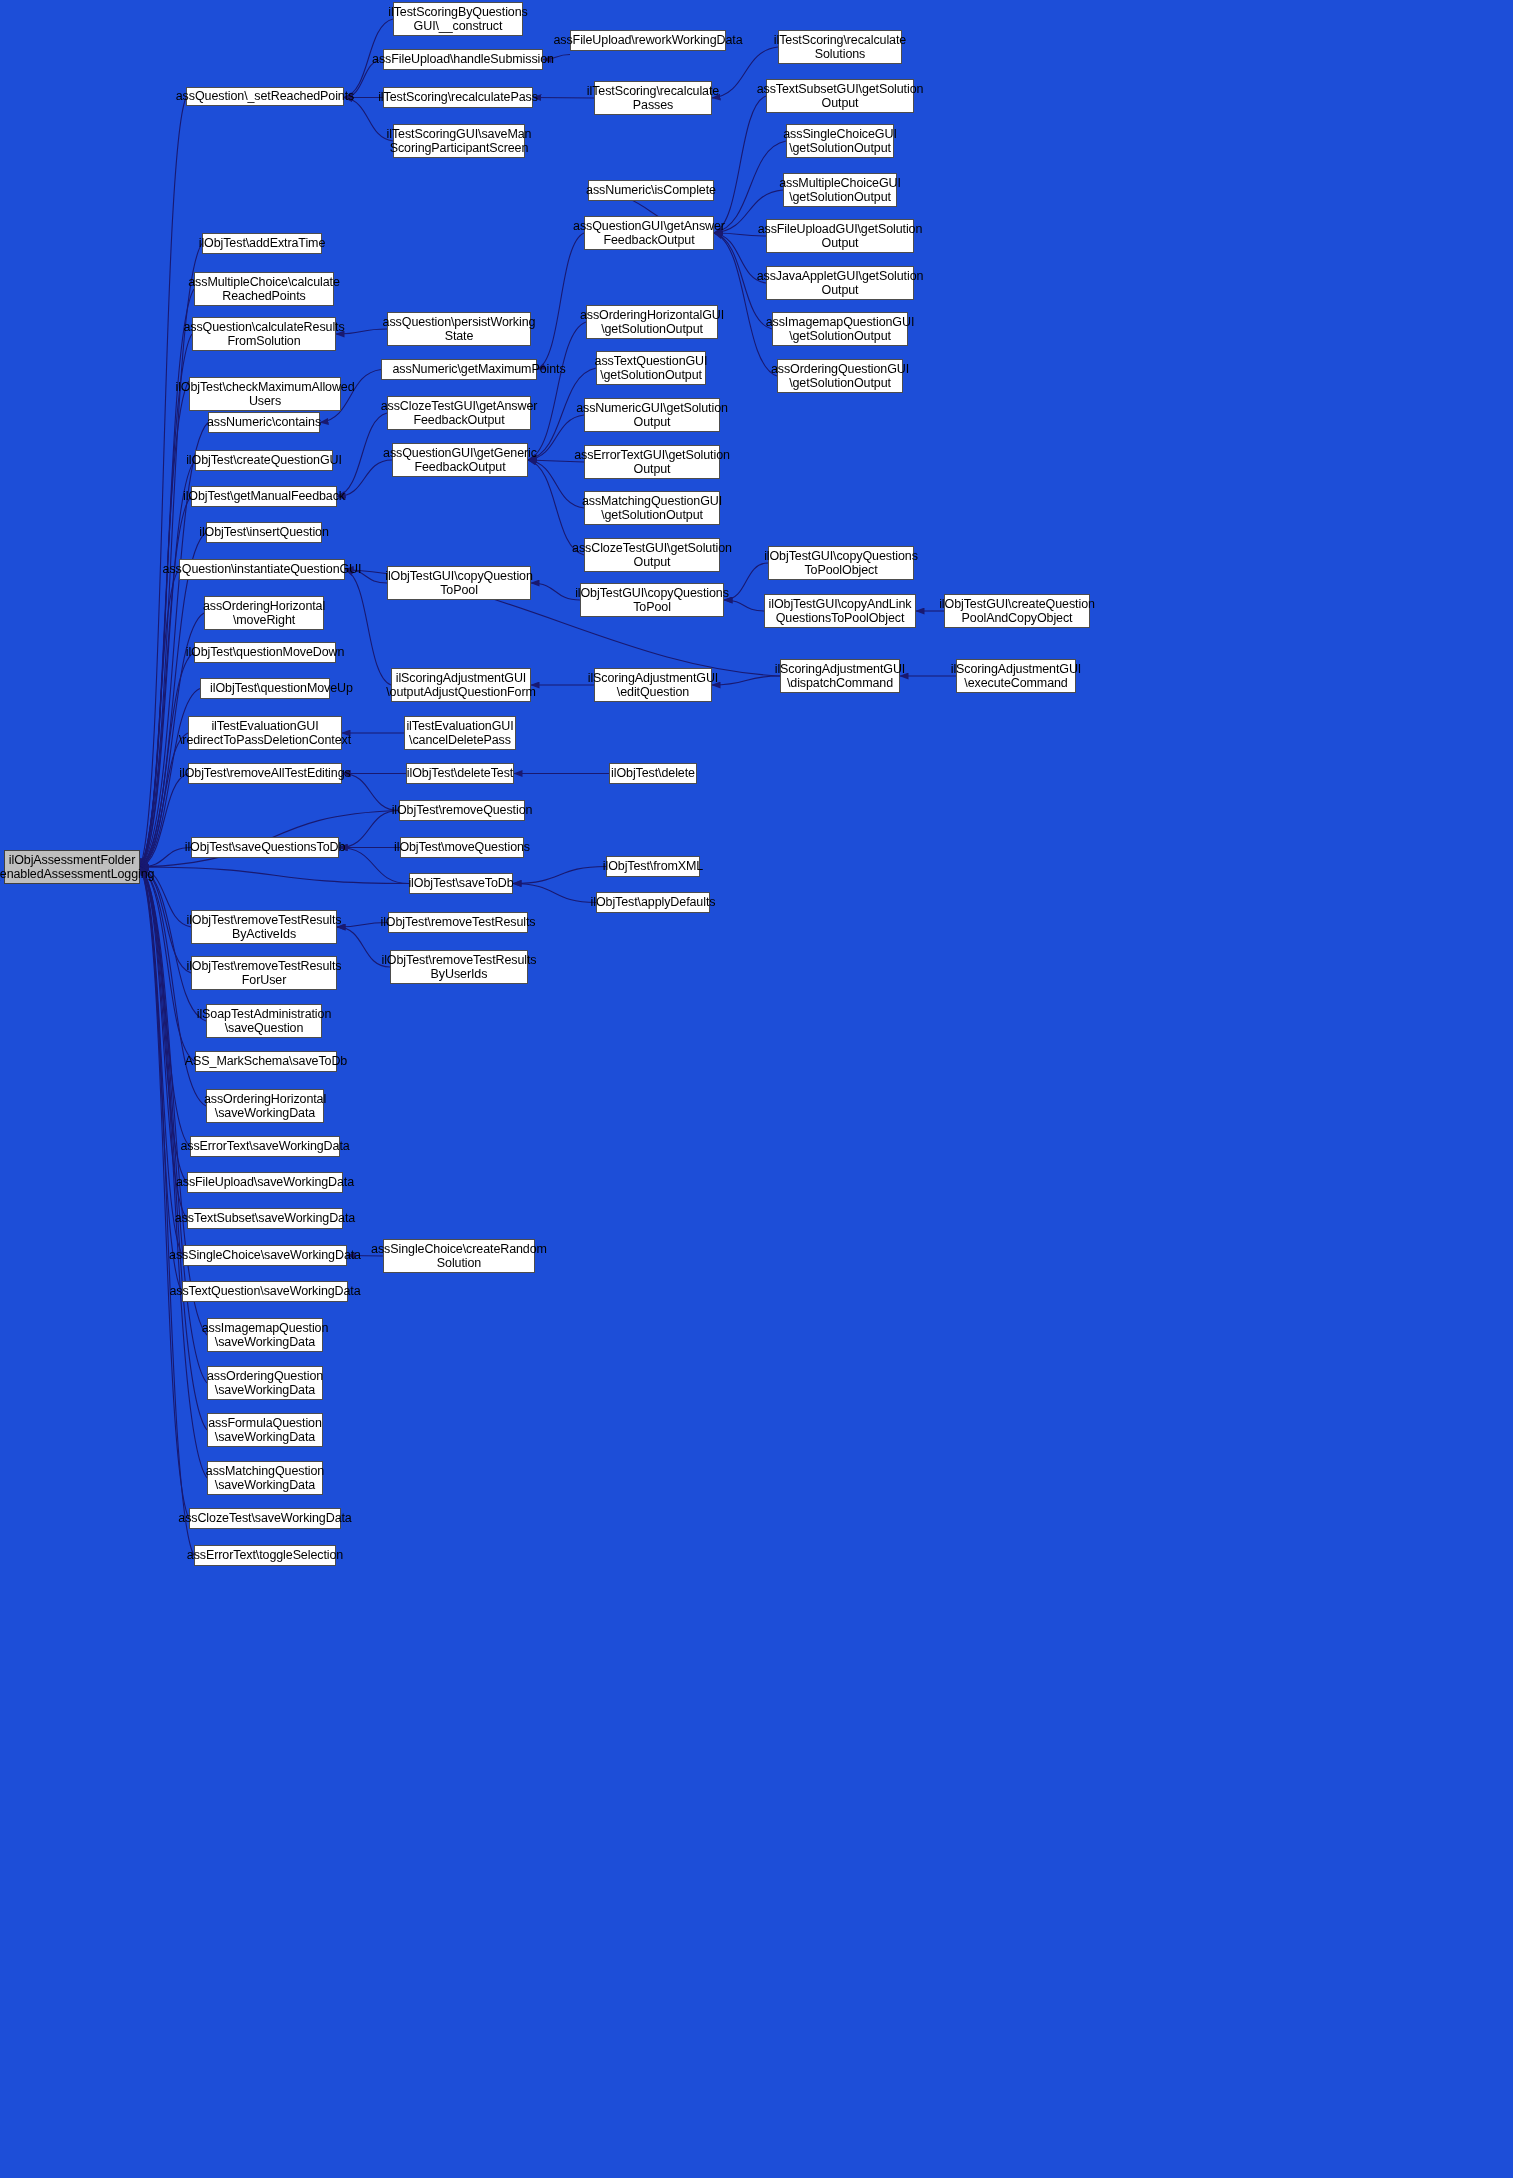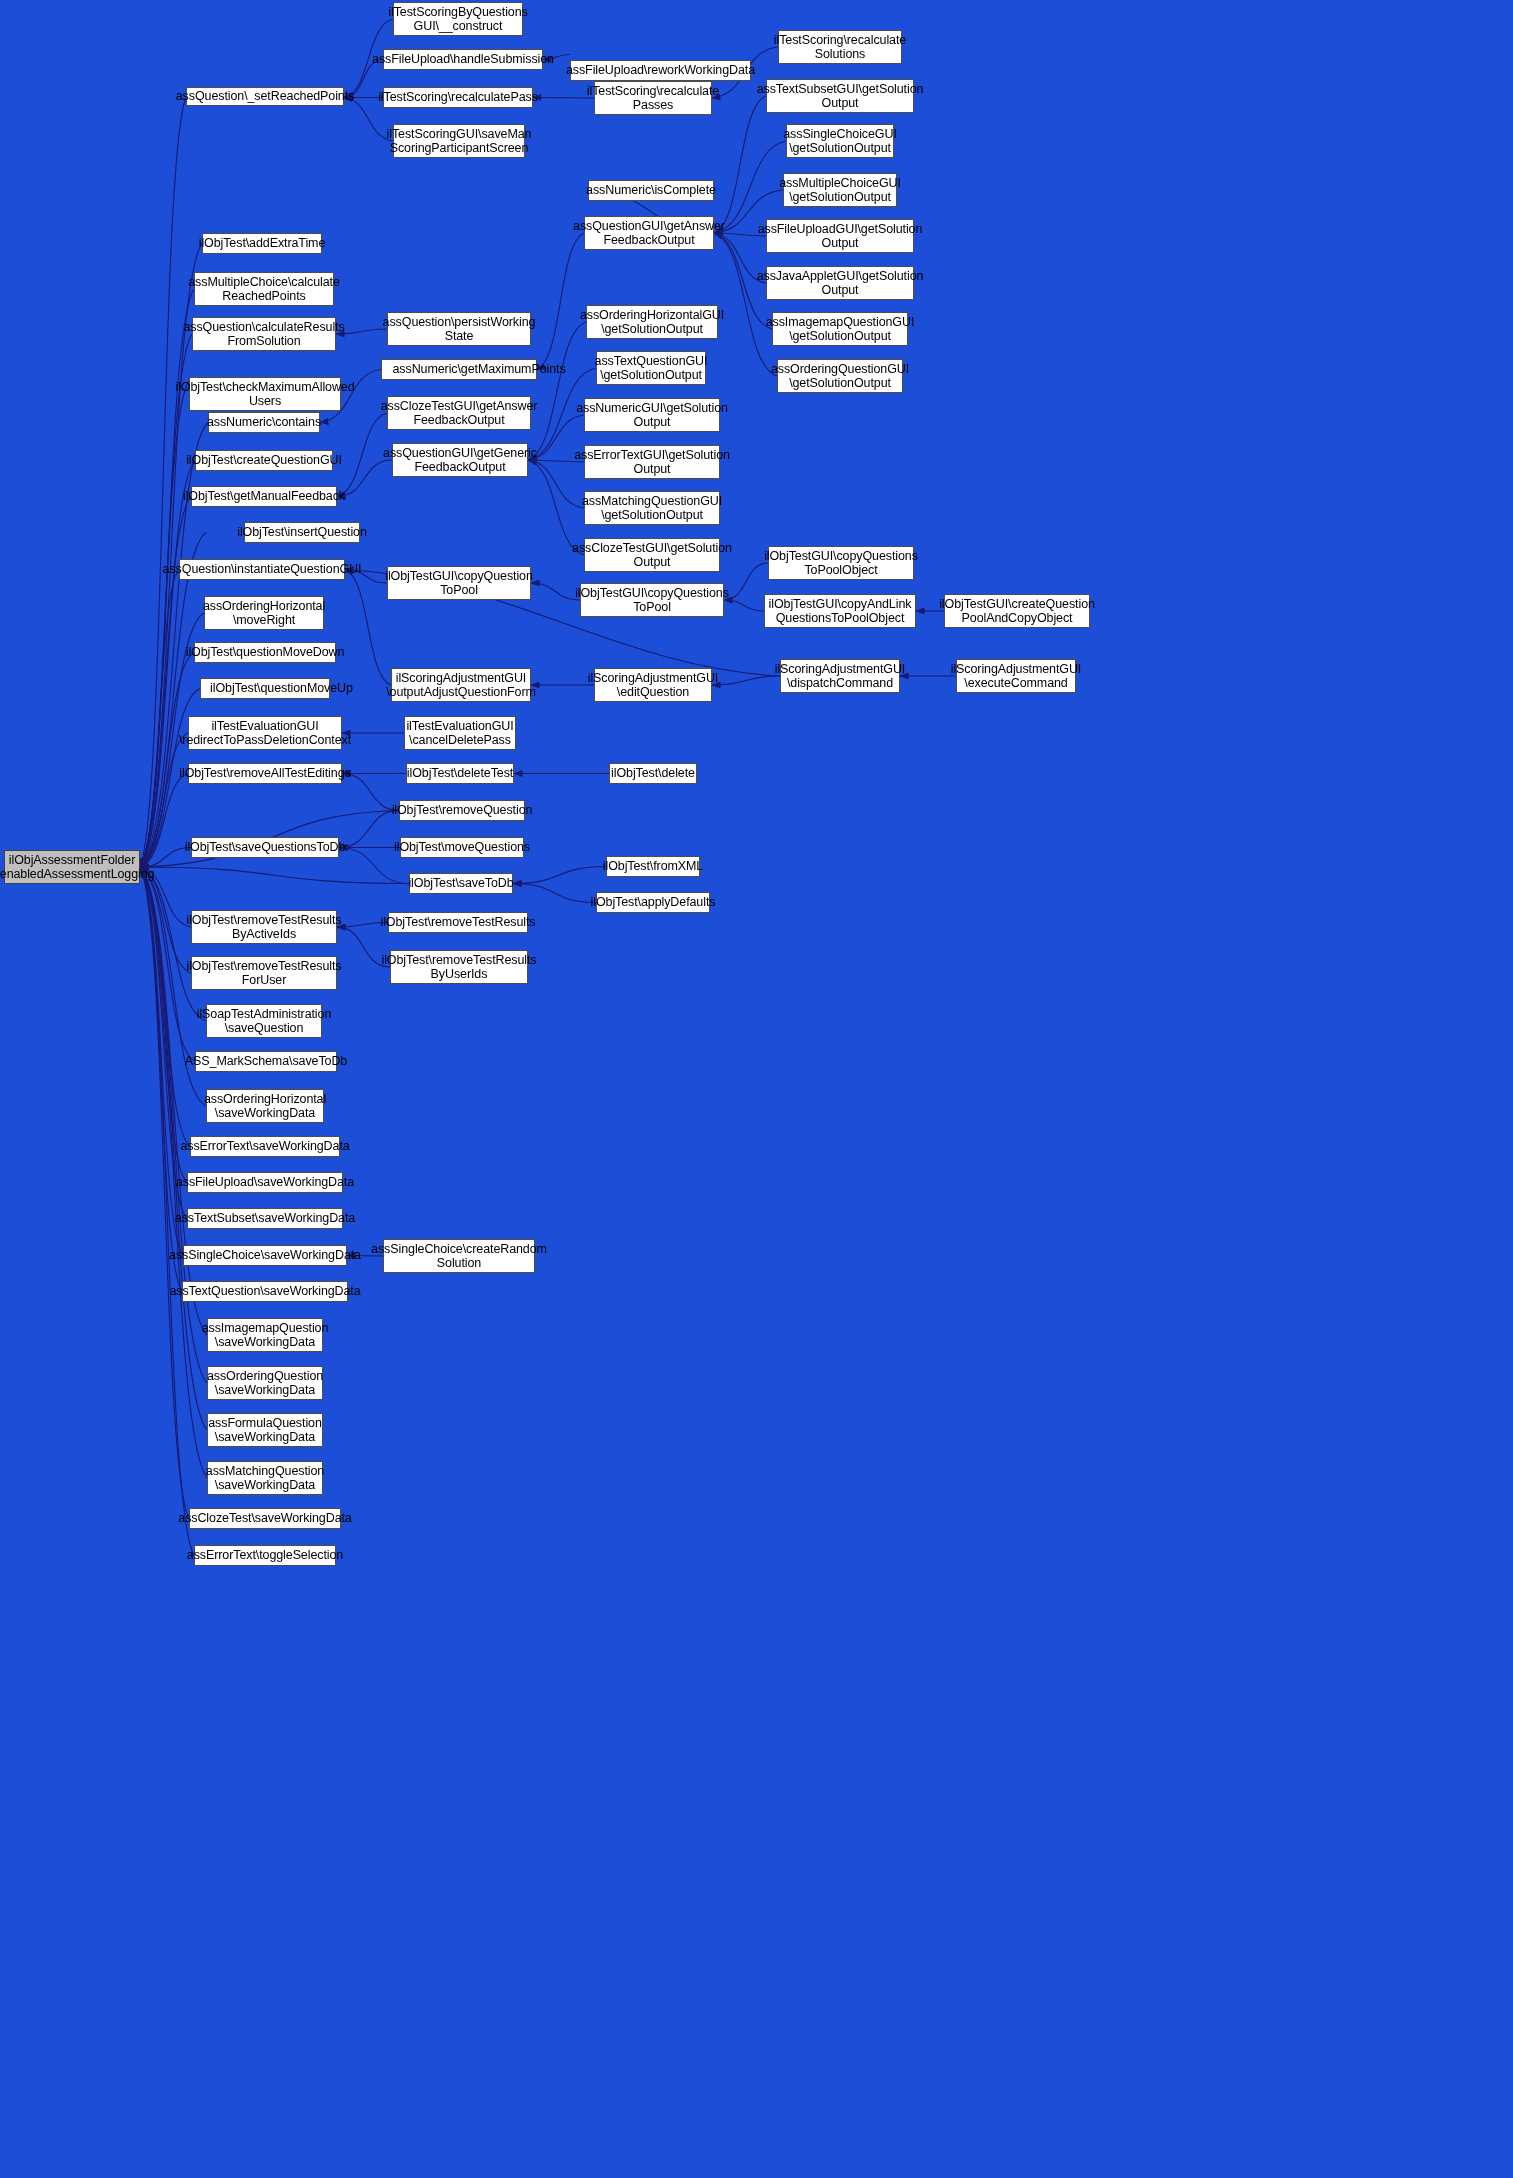--- a/index.html
+++ b/index.html
@@ -132,21 +132,21 @@
         <path d="M207,1430 C170.15,1384.96 176.85,912.04 140,867" marker-end="url(#ah)" stroke="#191970" stroke-width="1.1" fill="none"></path>
         <path d="M207,1478 C170.15,1429.12 176.85,915.88 140,867" marker-end="url(#ah)" stroke="#191970" stroke-width="1.1" fill="none"></path>
         <path d="M189,1518.5 C162.05,1466.38 166.95,919.12 140,867" marker-end="url(#ah)" stroke="#191970" stroke-width="1.1" fill="none"></path>
         <path d="M194,1555.5 C164.3,1500.42 169.7,922.08 140,867" marker-end="url(#ah)" stroke="#191970" stroke-width="1.1" fill="none"></path>
       </g>
   </svg>
   <div id="node-layer">
       <div class="node" style="left: 393px; top: 2px; width: 130px; height: 34px;">ilTestScoringByQuestions
 GUI\__construct</div>
       <div class="node" style="left: 383px; top: 49px; width: 160px; height: 21px;">assFileUpload\handleSubmission</div>
-      <div class="node" style="left: 570px; top: 60px; width: 181px; height: 21px;">assFileUpload\reworkWorkingData</div>
+      <div class="node" style="left: 570px; top: 30px; width: 156px; height: 21px;">assFileUpload\reworkWorkingData</div>
       <div class="node" style="left: 186px; top: 87px; width: 158px; height: 19px;">assQuestion\_setReachedPoints</div>
       <div class="node" style="left: 383px; top: 87px; width: 150px; height: 21px;">ilTestScoring\recalculatePass</div>
       <div class="node" style="left: 594px; top: 81px; width: 118px; height: 34px;">ilTestScoring\recalculate
 Passes</div>
       <div class="node" style="left: 778px; top: 30px; width: 124px; height: 34px;">ilTestScoring\recalculate
 Solutions</div>
       <div class="node" style="left: 393px; top: 124px; width: 132px; height: 34px;">ilTestScoringGUI\saveMan
 ScoringParticipantScreen</div>
       <div class="node" style="left: 766px; top: 79px; width: 148px; height: 34px;">assTextSubsetGUI\getSolution
 Output</div>
@@ -185,21 +185,21 @@
       <div class="node" style="left: 584px; top: 398px; width: 136px; height: 34px;">assNumericGUI\getSolution
 Output</div>
       <div class="node" style="left: 195px; top: 450px; width: 138px; height: 21px;">ilObjTest\createQuestionGUI</div>
       <div class="node" style="left: 392px; top: 443px; width: 136px; height: 34px;">assQuestionGUI\getGeneric
 FeedbackOutput</div>
       <div class="node" style="left: 584px; top: 445px; width: 136px; height: 34px;">assErrorTextGUI\getSolution
 Output</div>
       <div class="node" style="left: 191px; top: 486px; width: 146px; height: 21px;">ilObjTest\getManualFeedback</div>
       <div class="node" style="left: 584px; top: 491px; width: 136px; height: 34px;">assMatchingQuestionGUI
 \getSolutionOutput</div>
-      <div class="node" style="left: 206px; top: 522px; width: 116px; height: 21px; margin-left: 38px;">ilObjTest\insertQuestion</div>
+      <div class="node" style="left: 206px; top: 522px; width: 116px; height: 21px;">ilObjTest\insertQuestion</div>
       <div class="node" style="left: 584px; top: 538px; width: 136px; height: 34px;">assClozeTestGUI\getSolution
 Output</div>
       <div class="node" style="left: 179px; top: 559px; width: 166px; height: 21px;">assQuestion\instantiateQuestionGUI</div>
       <div class="node" style="left: 387px; top: 566px; width: 144px; height: 34px;">ilObjTestGUI\copyQuestion
 ToPool</div>
       <div class="node" style="left: 580px; top: 583px; width: 144px; height: 34px;">ilObjTestGUI\copyQuestions
 ToPool</div>
       <div class="node" style="left: 768px; top: 546px; width: 146px; height: 34px;">ilObjTestGUI\copyQuestions
 ToPoolObject</div>
       <div class="node" style="left: 764px; top: 594px; width: 152px; height: 34px;">ilObjTestGUI\copyAndLink

